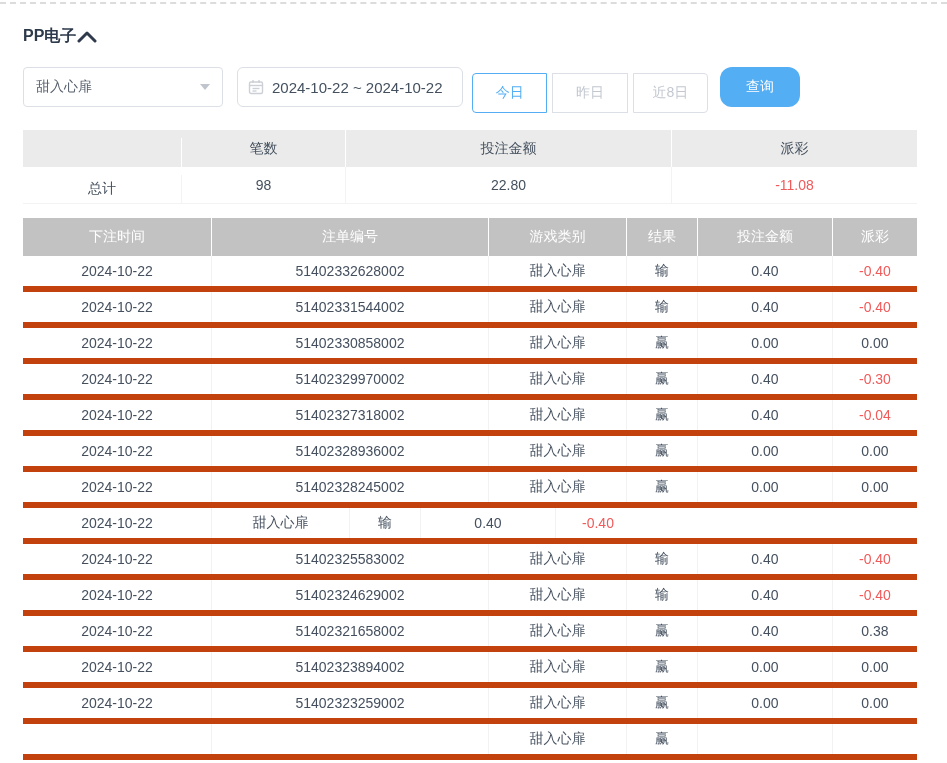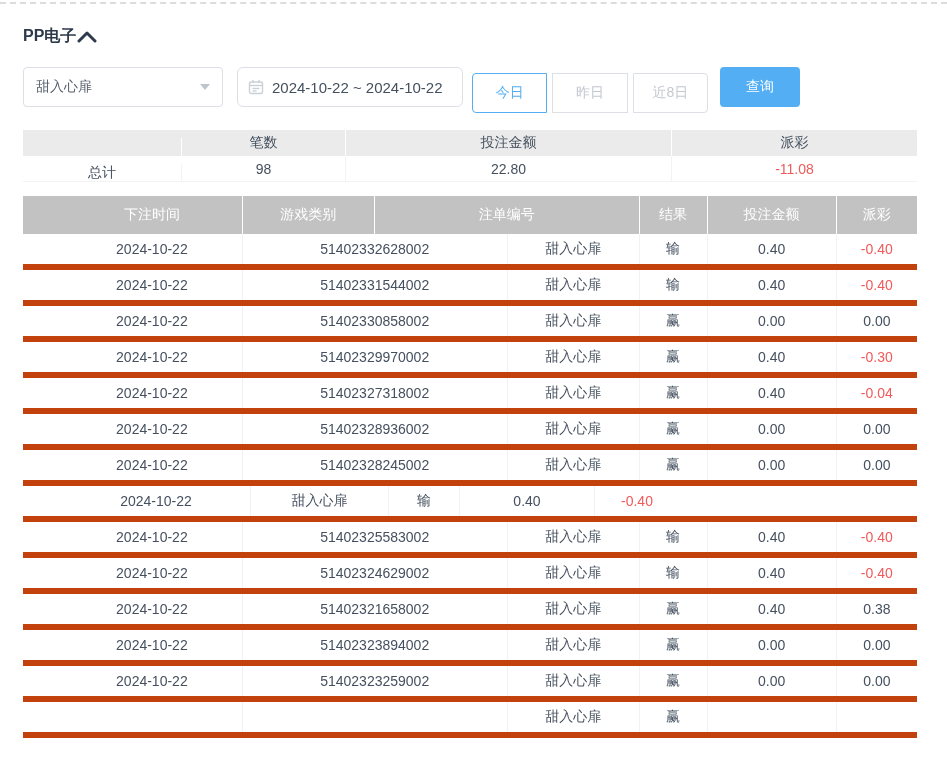--- a/index.html
+++ b/index.html
@@ -26,45 +26,45 @@
     display: flex; align-items: center; padding: 0 10px; background: #fff; cursor: pointer; }
   .date-box .date-text { font-size: 15px; color: #44505e; margin-left: 8px; white-space: nowrap; }
   .btn-group { margin-left: 9px; display: flex; width: 236px; height: 28px; gap: 6px; }
   .quick-btn { flex: 1; height: 40px; background: #fff; border: 1px solid #dcdfe6; font-size: 14px;
     color: #c3c8d0; cursor: pointer; font-family: inherit; }
   .quick-btn + .quick-btn { margin-left: -1px; }
   .quick-btn:first-child { border-radius: 4px 0 0 4px; }
   .quick-btn:last-child { border-radius: 0 4px 4px 0; }
   .quick-btn.active { border-color: #54aef3; color: #54aef3; position: relative; z-index: 2; }
   .query-btn { margin-left: 12px; width: 80px; height: 40px; background: #54aef3; color: #fff;
-    border: none; border-radius: 4px; font-size: 14px; cursor: pointer; font-family: inherit; }
+    border: none; border-radius: 12px; font-size: 14px; cursor: pointer; font-family: inherit; }
 
   
   .summary { margin-top: 23px; width: 894px; }
-  .sum-head, .sum-row { display: flex; height: 26px; }
+  .sum-head, .sum-row { display: flex; height: 37px; }
   .sum-head { background: #ebebeb; }
   .sum-cell { display: flex; align-items: center; justify-content: center; font-size: 14px; color: #44505e; }
   .sum-head .sum-cell { border-right: 1px solid #fff; color: #44505e; }
   .sum-head .sum-cell:last-child { border-right: none; }
   .sum-row .sum-cell { background: #fff; border-right: 1px solid #f3f3f3; border-bottom: 1px solid #f3f3f3; }
   .sum-row .sum-cell:last-child { border-right: none; }
   .s0 { width: 17.78%; margin-top: 8px; } .s1 { width: 18.34%; } .s2 { width: 36.48%; } .s3 { width: 27.4%; }
 
   
   .dtable { margin-top: 14px; width: 894px; }
   .thead { display: flex; height: 38px; background: #c2c2c2; }
   .hcell { display: flex; align-items: center; justify-content: center; color: #fff; font-size: 14px;
     border-right: 1px solid #fff; }
   .hcell:last-child { border-right: none; }
   .trow { display: flex; height: 36px; background: #fff; border-bottom: 6px solid #c2410c; }
   .tcell { display: flex; align-items: center; justify-content: center; font-size: 14px; color: #45505f;
     border-right: 1px solid #f2f2f2; overflow: hidden; }
   .tcell:last-child { border-right: none; }
   .tcell.neg { color: #f05a5a; }
-  .c0 { width: 21.14%; margin-left: 39px; } .c1 { width: 30.98%; } .c2 { width: 15.44%; }
+  .c0 { width: 21.14%; } .c1 { width: 30.98%; } .c2 { width: 15.44%; }
   .c3 { width: 7.94%; }  .c4 { width: 15.1%; }  .c5 { width: 9.4%; }
   .red { color: #f05a5a; }
 </style>
 </head>
 <body>
 
 <div class="dashed-top"></div>
 
 <div class="content">
 
@@ -115,22 +115,22 @@
       <div class="sum-cell s0">总计</div>
       <div class="sum-cell s1">98</div>
       <div class="sum-cell s2">22.80</div>
       <div class="sum-cell s3 red">-11.08</div>
     </div>
   </div>
 
   <div class="dtable">
     <div class="thead">
       <div class="hcell c0">下注时间</div>
+      <div class="hcell c1">注单编号</div>
       <div class="hcell c2">游戏类别</div>
-      <div class="hcell c1">注单编号</div>
       <div class="hcell c3">结果</div>
       <div class="hcell c4">投注金额</div>
       <div class="hcell c5">派彩</div>
     </div>
     <div id="tbody">
         <div class="trow">
           <div class="tcell c0">2024-10-22</div>
           <div class="tcell c1">51402332628002</div>
           <div class="tcell c2">甜入心扉</div>
           <div class="tcell c3">输</div>

